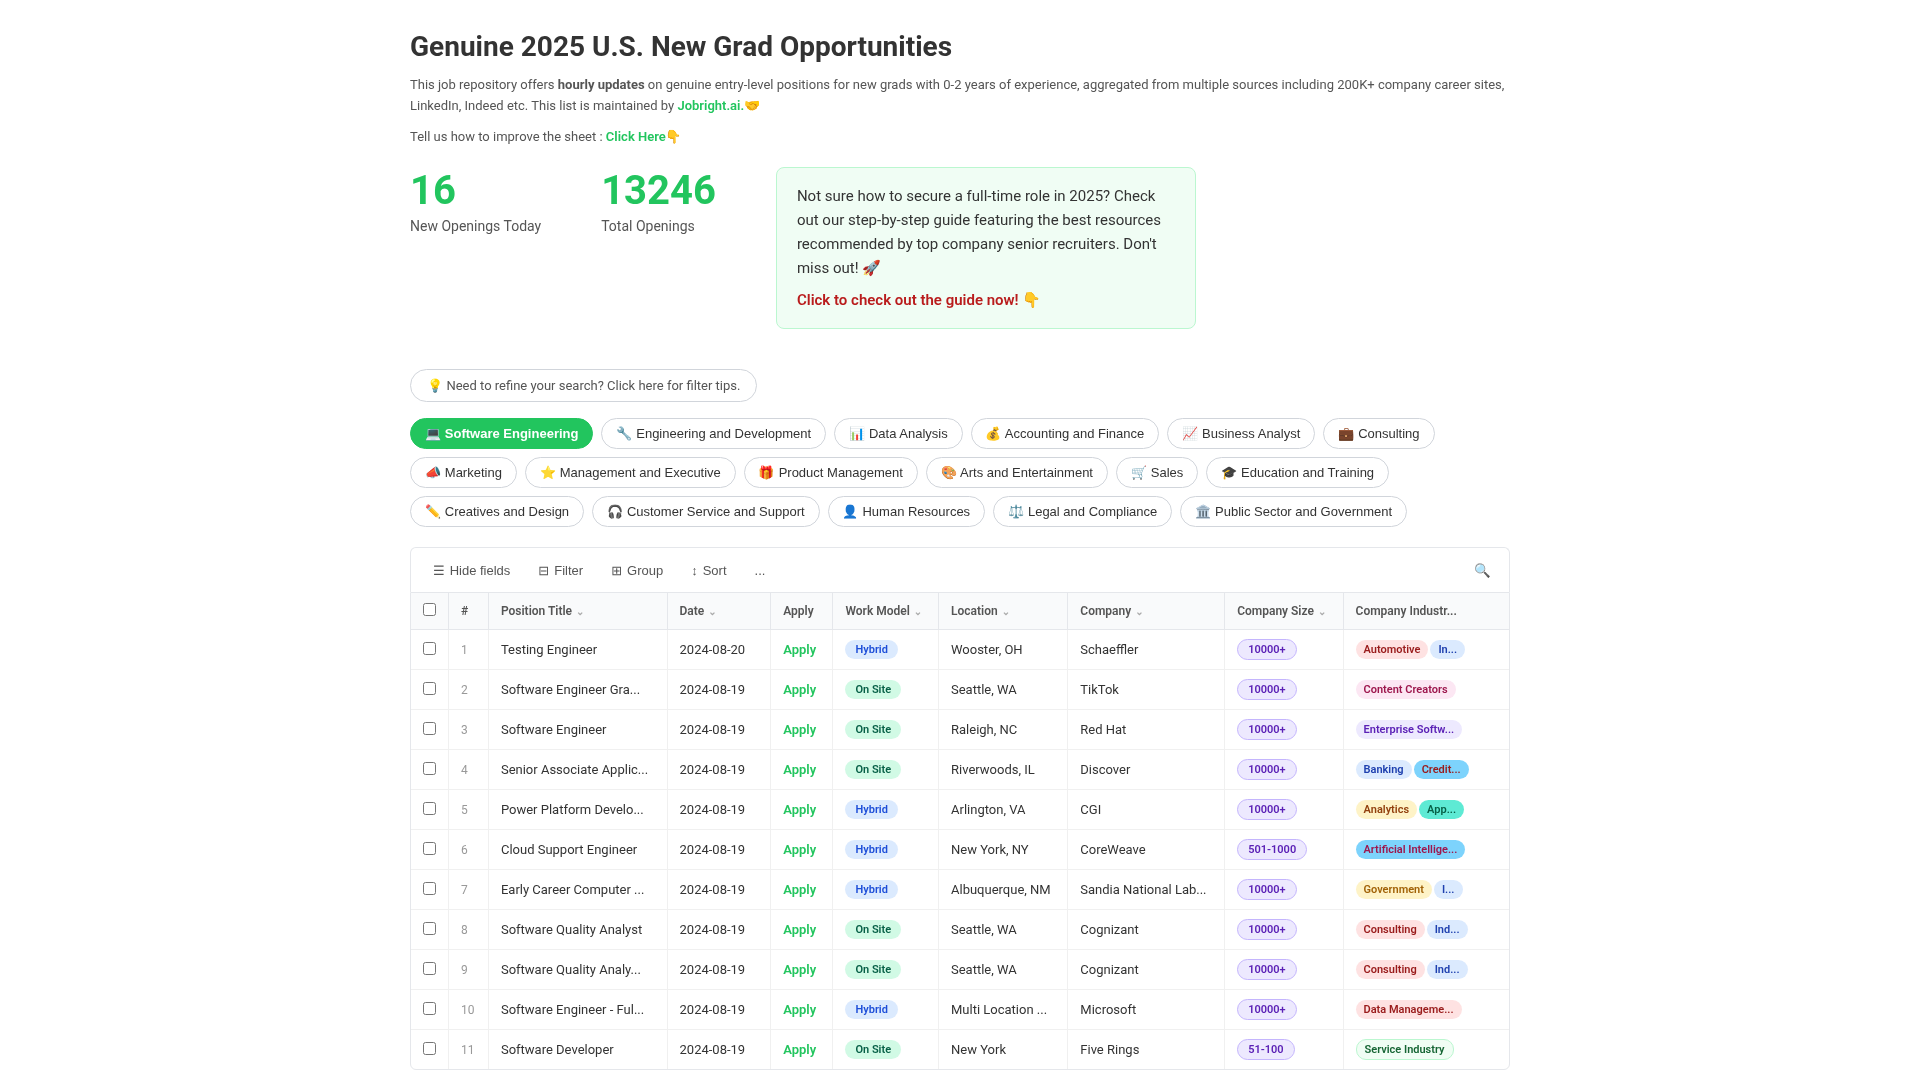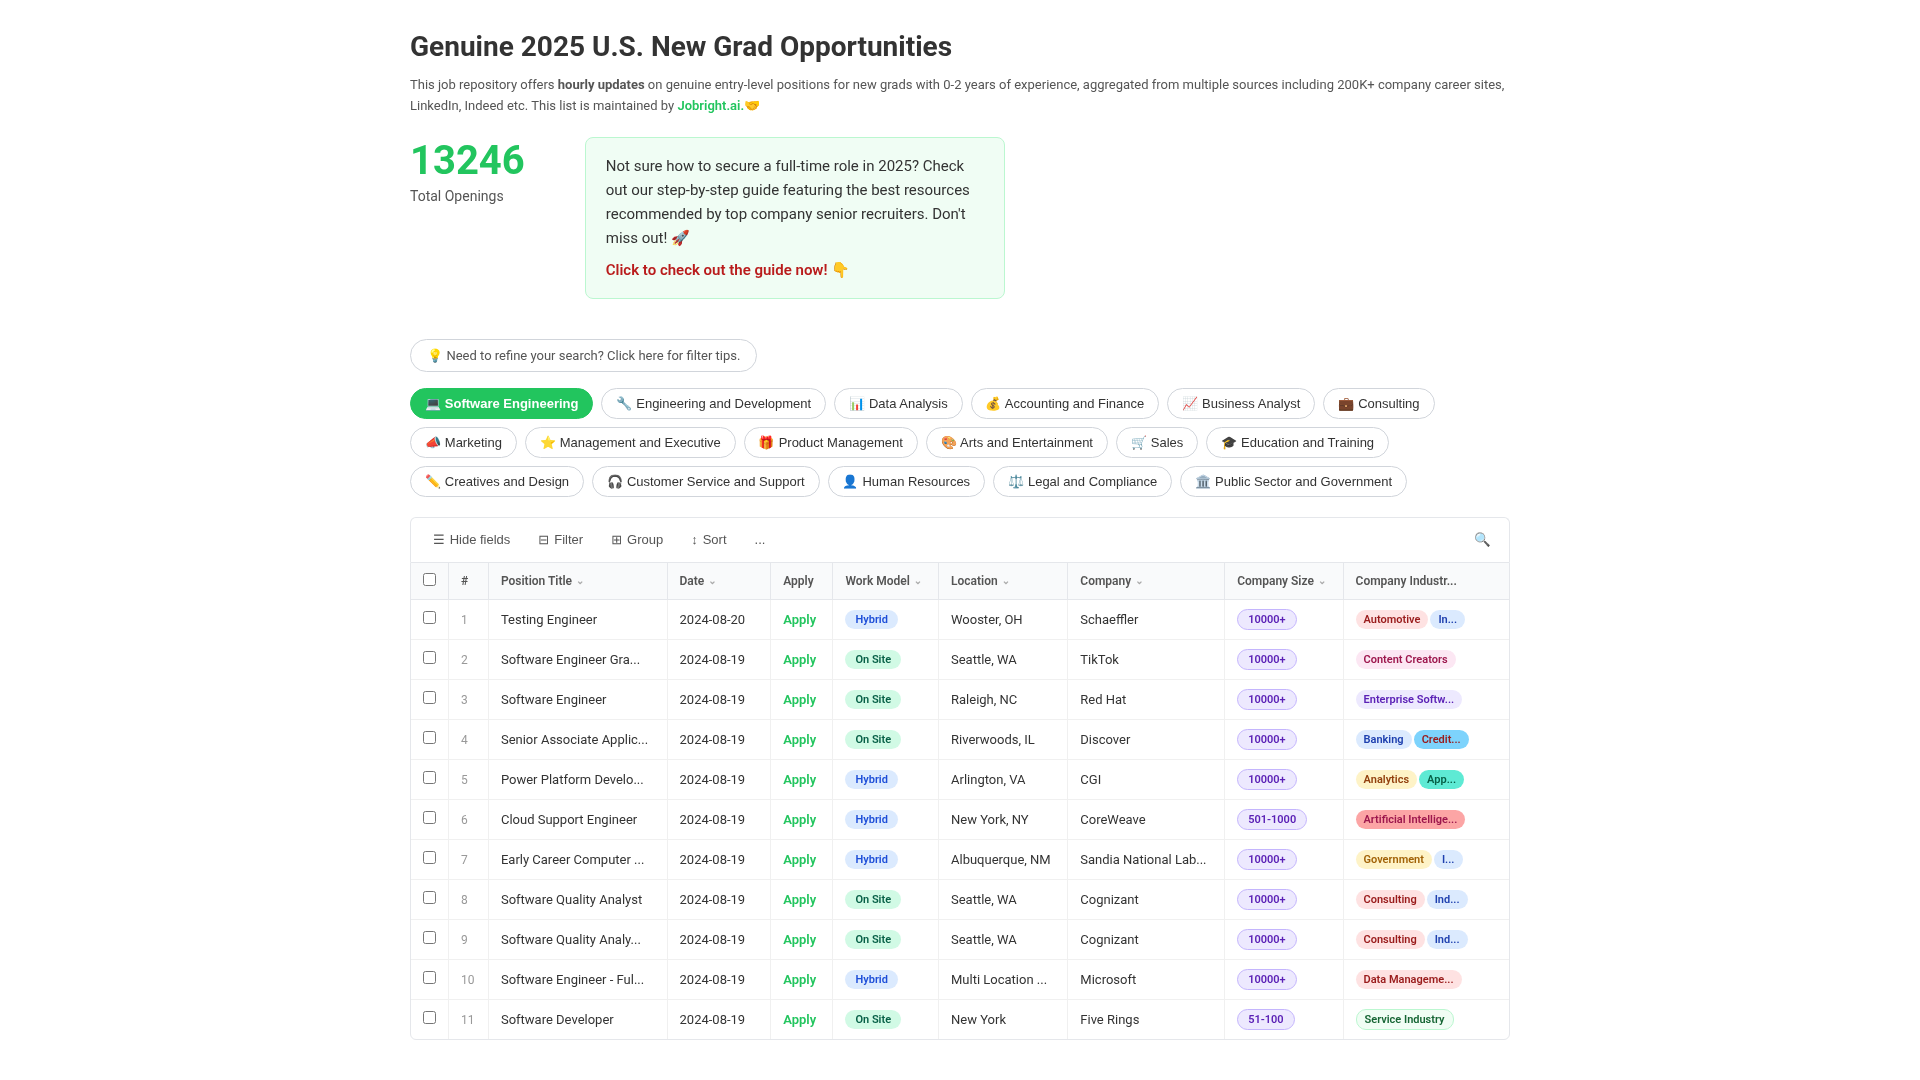--- a/index.html
+++ b/index.html
@@ -40,21 +40,21 @@
     .badge-onsite { background: #d1fae5; color: #065f46; }
     .badge-size { background: #ede9fe; color: #5b21b6; border: 1px solid #c4b5fd; padding: 3px 10px; border-radius: 12px; font-size: 11px; font-weight: 600; }
     .badge-industry { display: inline-block; padding: 3px 8px; border-radius: 10px; font-size: 11px; font-weight: 600; margin-right: 2px; }
     .bi-auto { background: #fee2e2; color: #991b1b; }
     .bi-content { background: #fce7f3; color: #9d174d; }
     .bi-enterprise { background: #ede9fe; color: #5b21b6; }
     .bi-banking { background: #dbeafe; color: #1e40af; }
     .bi-credit { background: #7dd3fc; color: #991b1b; }
     .bi-analytics { background: #fef3c7; color: #92400e; }
     .bi-app { background: #5eead4; color: #065f46; }
-    .bi-ai { background: #fca5a5; color: #9d174d; }
+    .bi-ai { background: #7dd3fc; color: #9d174d; }
     .bi-govt { background: #fef3c7; color: #a16207; }
     .bi-consulting { background: #fee2e2; color: #991b1b; }
     .bi-ind { background: #dbeafe; color: #1e40af; }
     .bi-datamgmt { background: #fee2e2; color: #991b1b; }
     .bi-service { background: #f0fdf4; color: #166534; border: 1px solid #bbf7d0; }
     .checkbox-col { width: 36px; text-align: center; }
     .th-sort { display: inline-flex; align-items: center; gap: 4px; }
     .sort-icon { font-size: 10px; color: #aaa; }
     .col-title { min-width: 160px; }
     .col-date { min-width: 100px; }
@@ -73,25 +73,32 @@
 <div class="page clearfix">
   
   
 
   
   <div class="header">
     <h1>Genuine 2025 U.S. New Grad Opportunities</h1>
     <p>
       This job repository offers <strong>hourly updates</strong> on genuine entry-level positions for new grads with 0-2 years of experience, aggregated from multiple sources including 200K+ company career sites, LinkedIn, Indeed etc. This list is maintained by <a href="#">Jobright.ai.🤝</a>
     </p>
+    <p style="margin-top:10px;">
+      <span>Tell us how to improve the sheet : </span><a href="#" class="feedback-link">Click Here👇</a>
+    </p>
   </div>
 
   
   <div class="stats-and-promo">
     <div class="stats-numbers">
+      <div class="stat-block">
+        <div class="stat-number green">16</div>
+        <div class="stat-label">New Openings Today</div>
+      </div>
       <div class="stat-block">
         <div class="stat-number teal">13246</div>
         <div class="stat-label">Total Openings</div>
       </div>
     </div>
     <div class="promo-box">
       <p>Not sure how to secure a full-time role in 2025? Check out our step-by-step guide featuring the best resources recommended by top company senior recruiters. Don't miss out! 🚀</p>
       <p style="margin-top:8px;"><a href="#">Click to check out the guide now! 👇</a></p>
     </div>
   </div>

